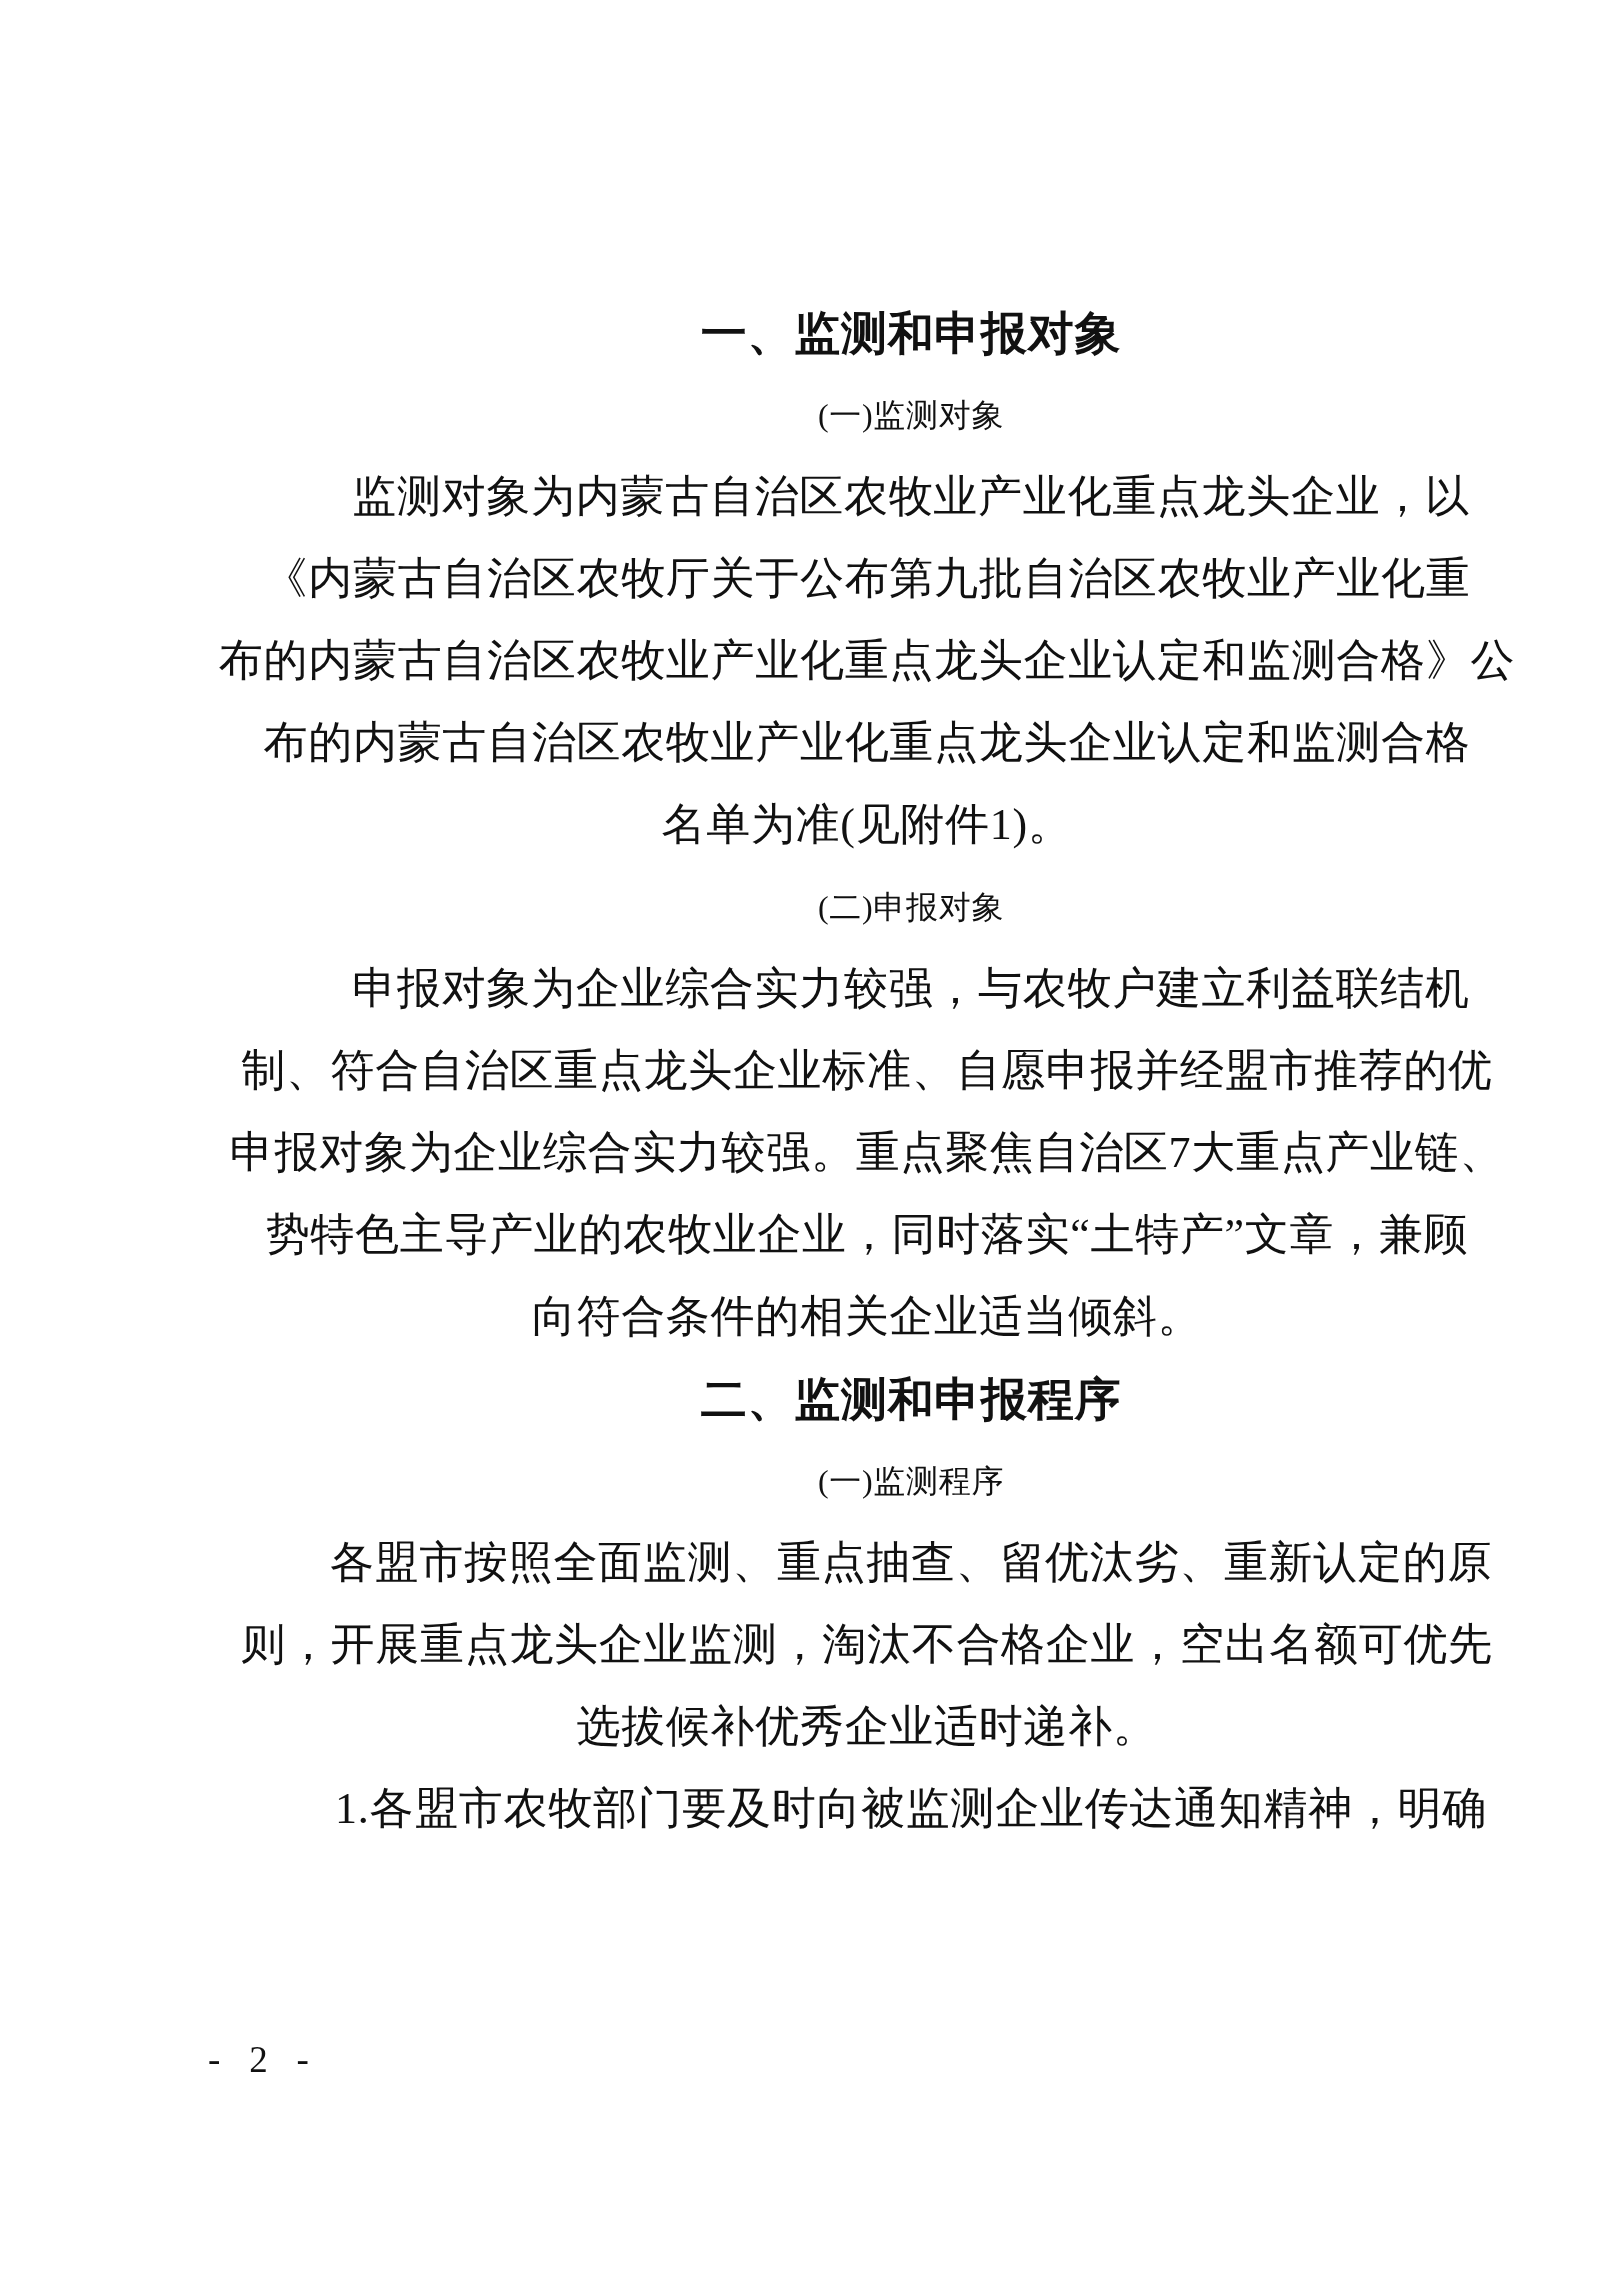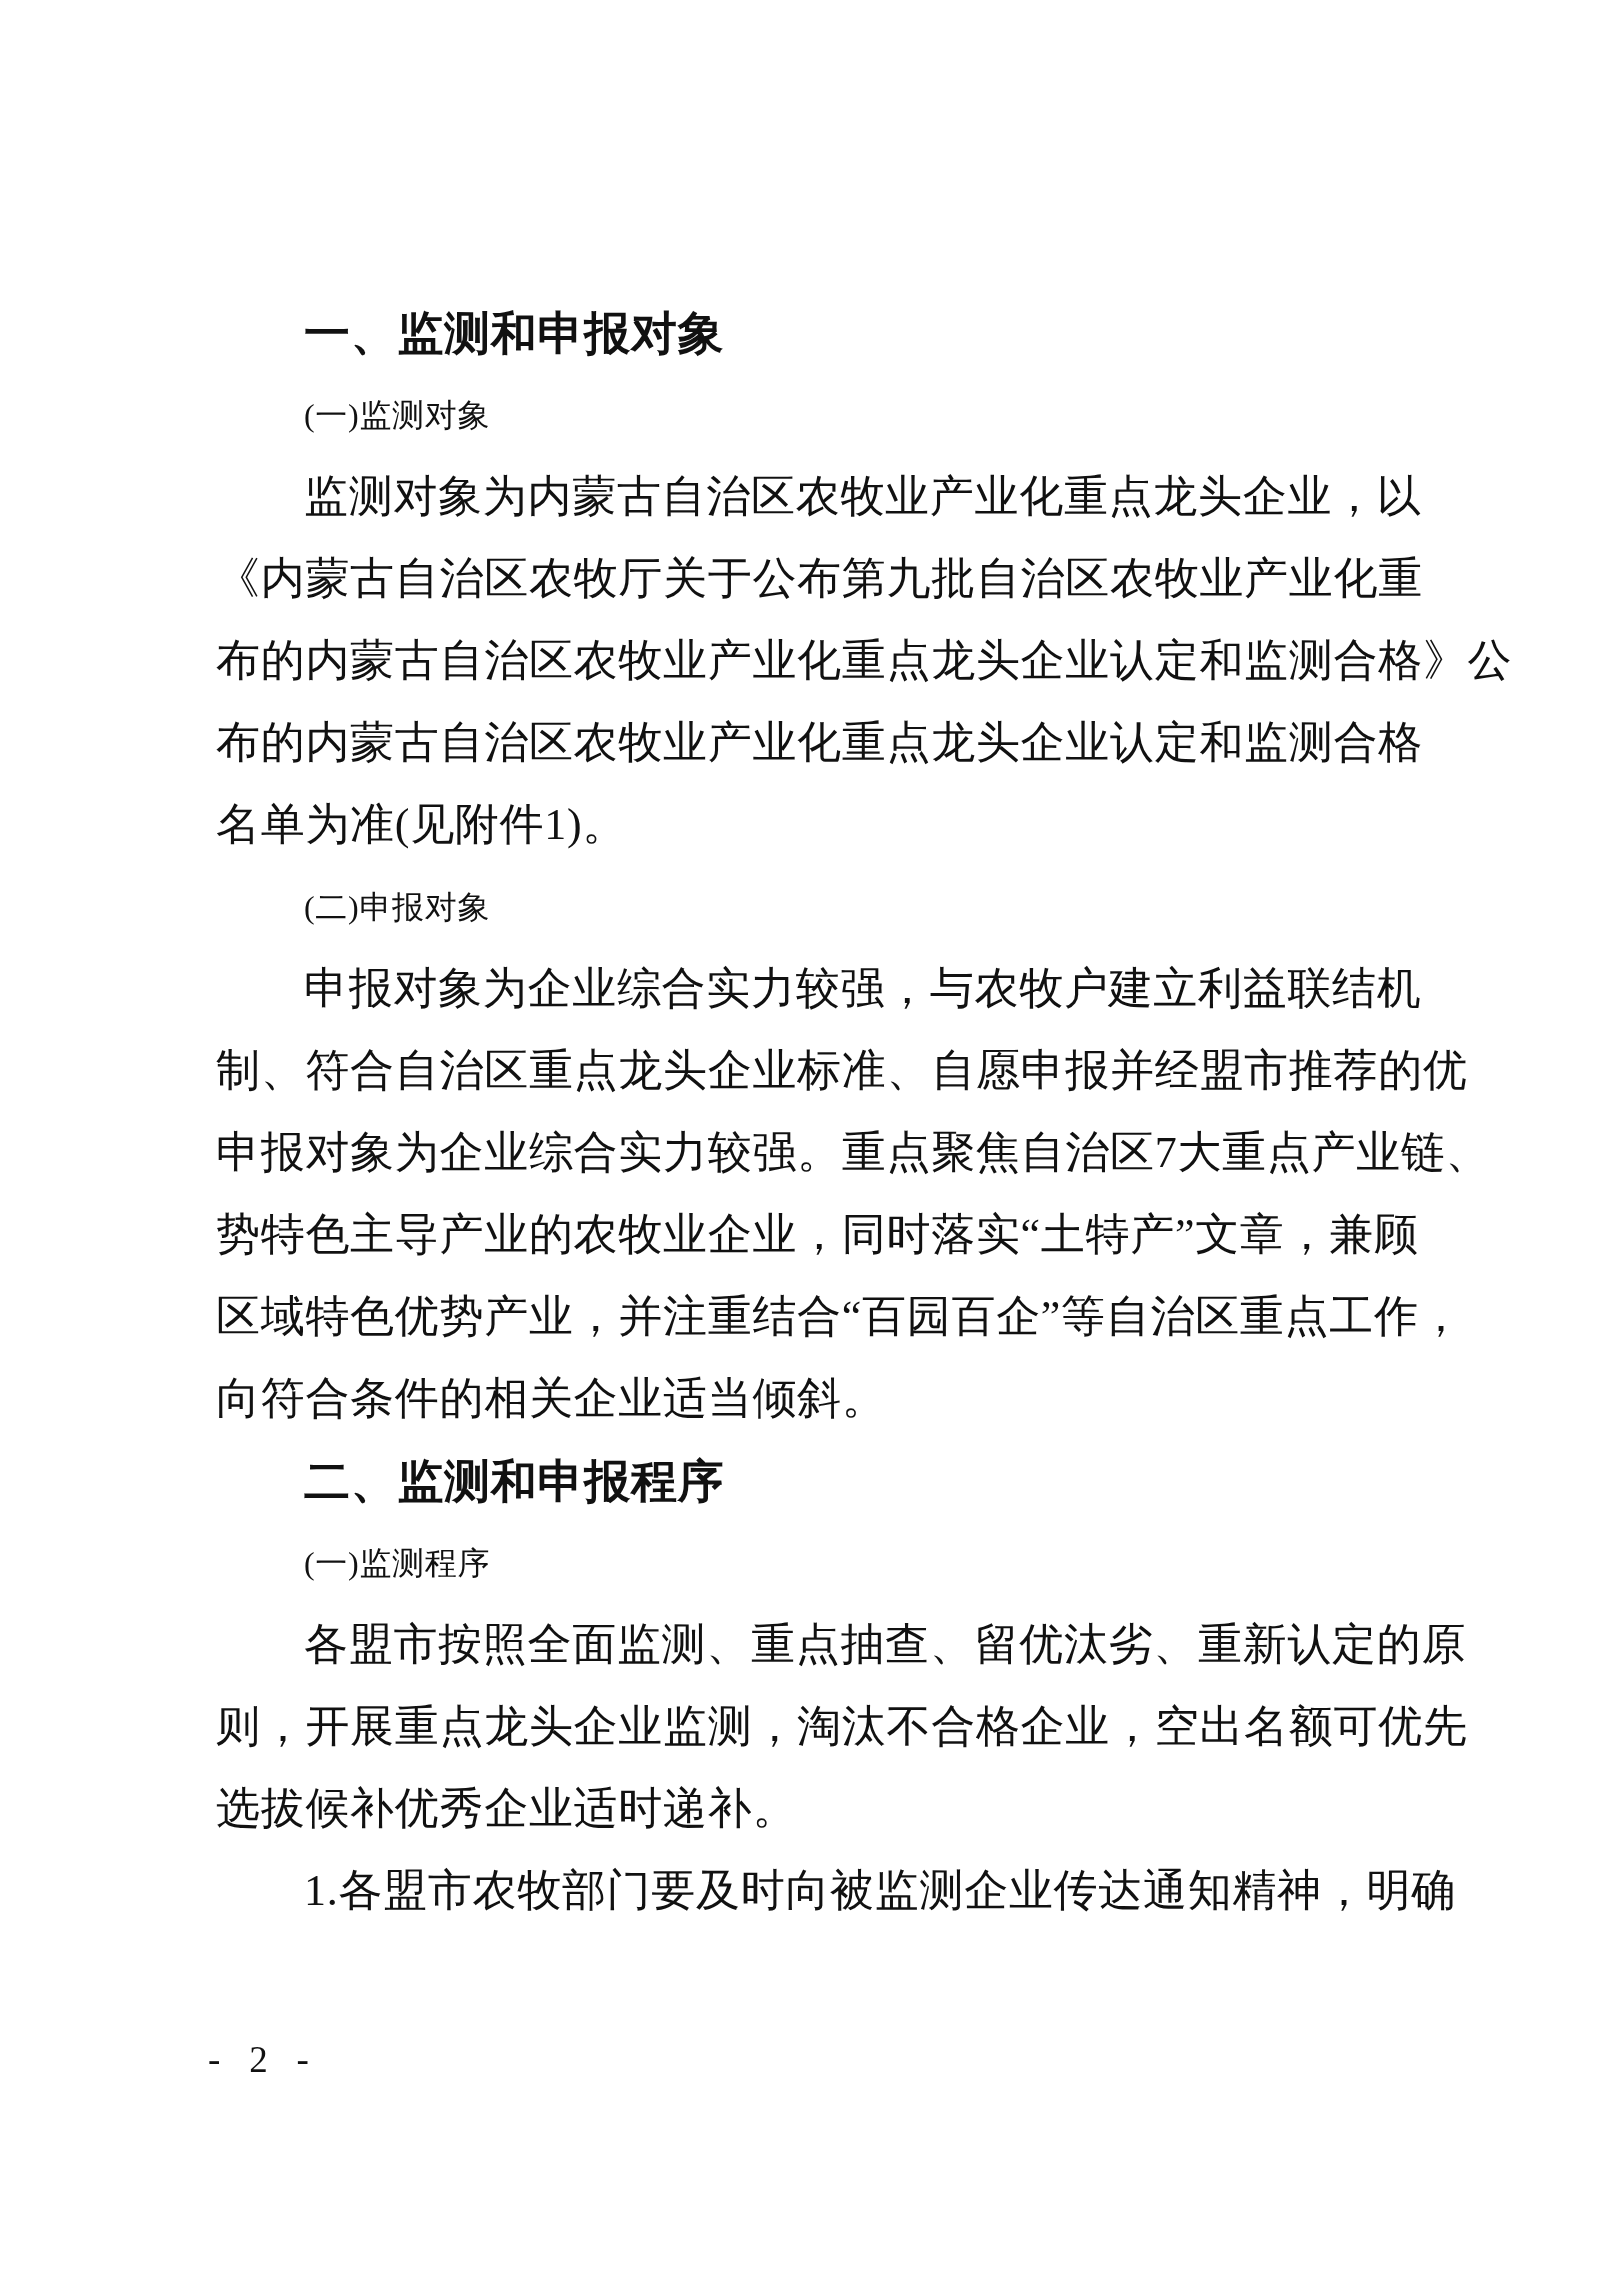--- a/index.html
+++ b/index.html
@@ -14,21 +14,21 @@
   .textflow{
     position:absolute;
     left:216px;top:292px;width:1302px;
   }
   .line{
     height:82px;
     line-height:82px;
     font-size:44px;
     white-space:nowrap;
     letter-spacing:0.7px;
-    text-align:left;
+    text-align:center;
   }
   .ind{padding-left:88px;}
   .h1{
     font-family:"Liberation Sans","DejaVu Sans",sans-serif;
     font-weight:700;
     font-size:46px;
   }
   .h2{
     font-weight:400;
     font-size:32px;
@@ -54,21 +54,20 @@
     <div class="line ind">监测对象为内蒙古自治区农牧业产业化重点龙头企业，以</div>
     <div class="line">《内蒙古自治区农牧厅关于公布第九批自治区农牧业产业化重</div>
     <div class="line">布的内蒙古自治区农牧业产业化重点龙头企业认定和监测合格》公</div>
     <div class="line">布的内蒙古自治区农牧业产业化重点龙头企业认定和监测合格</div>
     <div class="line">名单为准(见附件1)。</div>
     <div class="line h2 ind">(二)申报对象</div>
     <div class="line ind">申报对象为企业综合实力较强，与农牧户建立利益联结机</div>
     <div class="line">制、符合自治区重点龙头企业标准、自愿申报并经盟市推荐的优</div>
     <div class="line">申报对象为企业综合实力较强。重点聚焦自治区7大重点产业链、</div>
     <div class="line">势特色主导产业的农牧业企业，同时落实“土特产”文章，兼顾</div>
-    <div class="line">区域特色优势产业，并注重结合“百园百企”等自治区重点工作，</div>
     <div class="line">向符合条件的相关企业适当倾斜。</div>
     <div class="line h1 ind">二、监测和申报程序</div>
     <div class="line h2 ind">(一)监测程序</div>
     <div class="line ind">各盟市按照全面监测、重点抽查、留优汰劣、重新认定的原</div>
     <div class="line">则，开展重点龙头企业监测，淘汰不合格企业，空出名额可优先</div>
     <div class="line">选拔候补优秀企业适时递补。</div>
     <div class="line ind">1.各盟市农牧部门要及时向被监测企业传达通知精神，明确</div>
   </div>
 
   <div class="pagenum">- 2 -</div>

